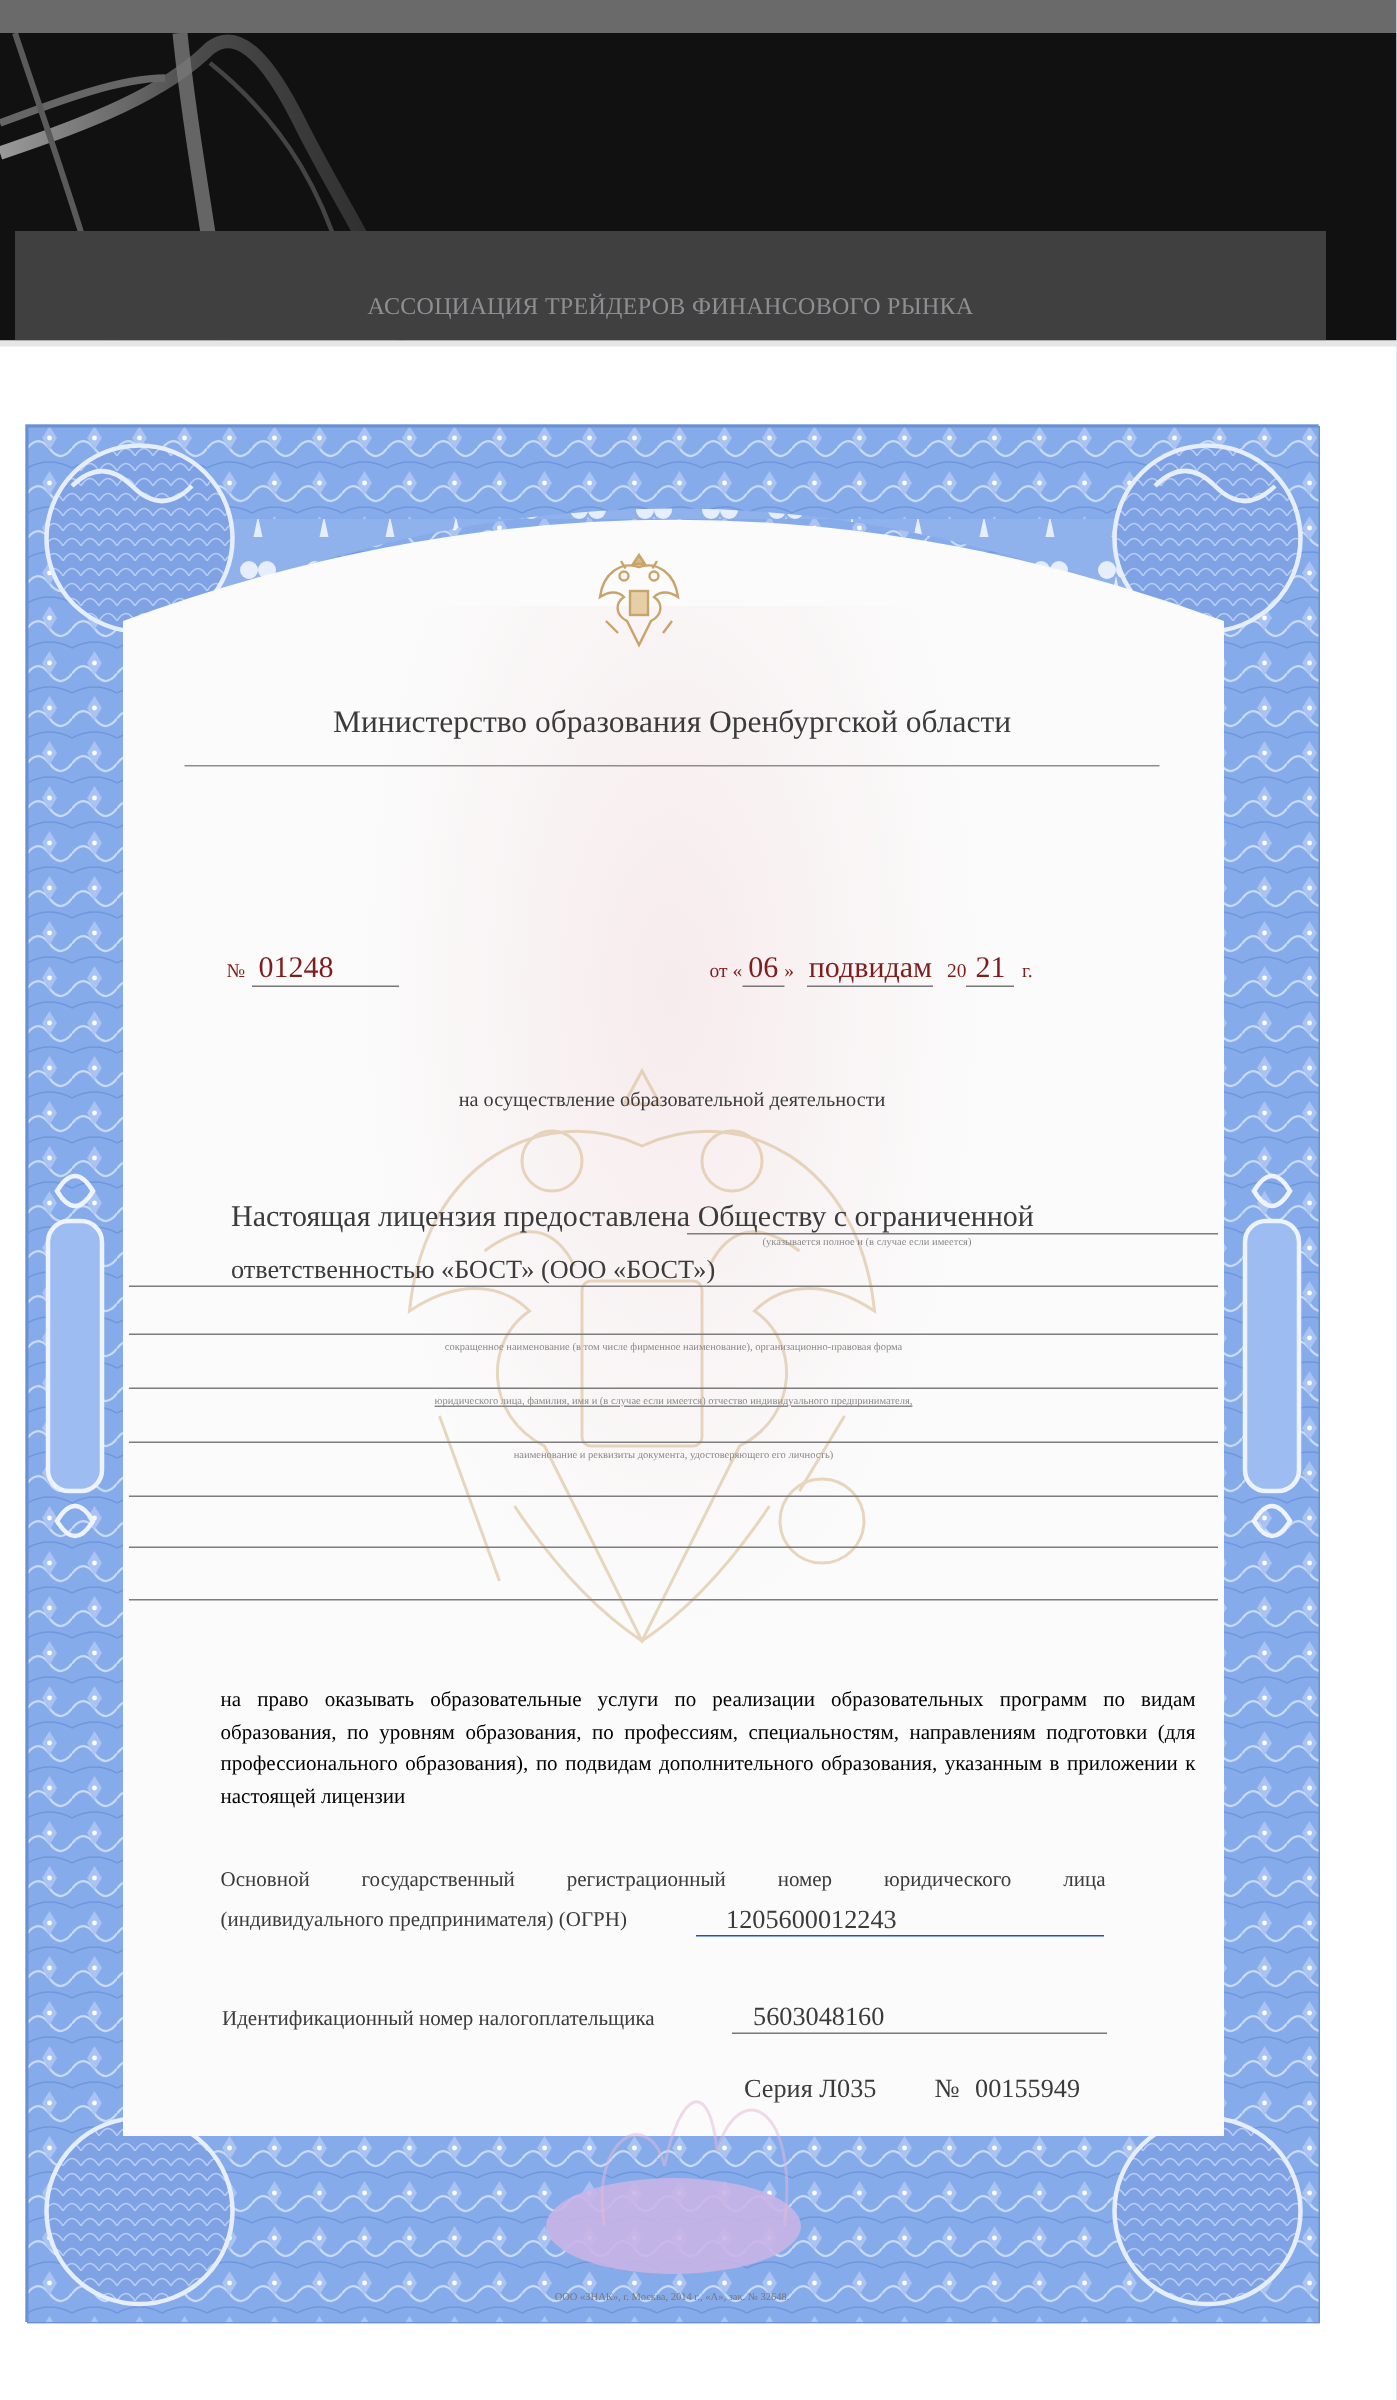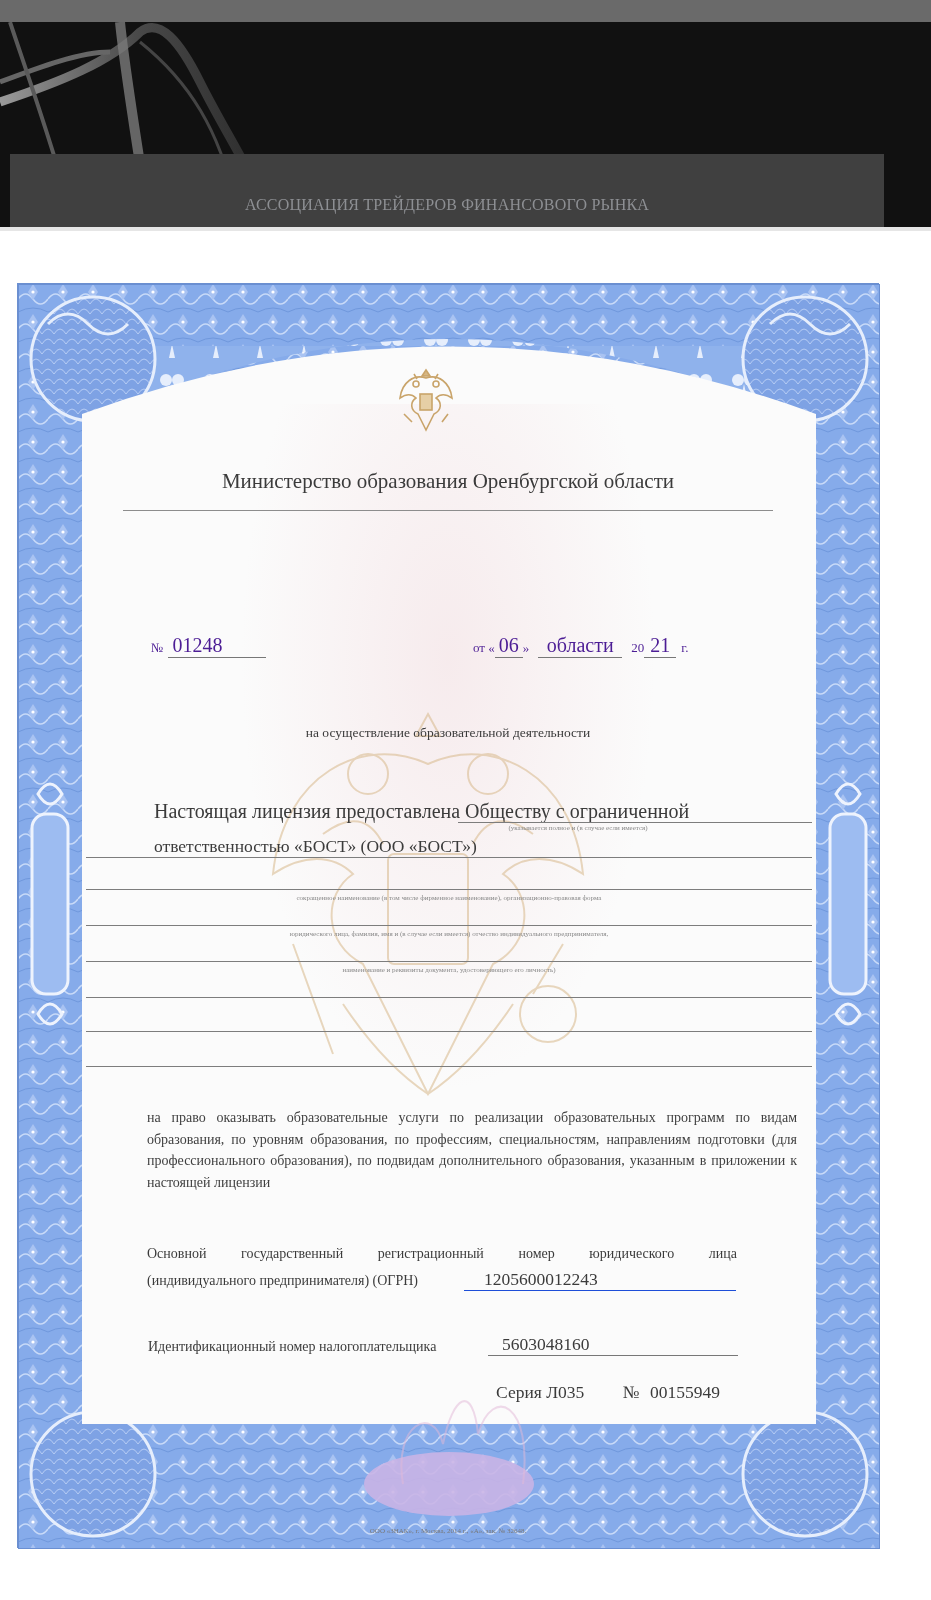--- a/index.html
+++ b/index.html
@@ -21,27 +21,27 @@
       radial-gradient(ellipse at 50% 28%, rgba(235,200,205,0.35) 0%, rgba(255,255,255,0) 45%), #fbfbfb; }
 
   .emblem-small { position: absolute; left: 378px; top: 80px; width: 60px; height: 72px; }
   .emblem-big { position: absolute; left: 245px; top: 420px; width: 330px; height: 400px; opacity: 0.55; }
 
   .ministry { position: absolute; left: 0; right: 0; top: 185px; text-align: center; font-size: 21px; color: #3b3b3b; }
   .ministry-line { position: absolute; left: 105px; right: 105px; top: 226px; border-top: 1px solid #8d8d8d; }
   .caption-tiny { position: absolute; font-size: 7px; color: #888; text-align: center; }
   .title { position: absolute; left: 0; right: 0; top: 283px; text-align: center; font-size: 33px; font-weight: bold; color: #4a4a4a; letter-spacing: 1px; }
 
-  .num-row { position: absolute; top: 350px; font-size: 20px; color: #4c1d95; }
+  .num-row { position: absolute; top: 350px; font-size: 20px; color: #7f1d1d; }
   .small { font-size: 13px; }
   .uline { display: inline-block; border-bottom: 1px solid #777; text-align: center; }
 
   .line { position: absolute; left: 68px; right: 66px; border-top: 1px solid #7d7d7d; }
   .body-text { position: absolute; font-size: 15.3px; color: #3b3b3b; }
-  .para { position: absolute; left: 66px; width: 650px; font-size: 14px; line-height: 21.5px; text-align: justify; color: #404040; }
+  .para { position: absolute; left: 66px; width: 650px; font-size: 14px; line-height: 21.5px; text-align: justify; color: #000000; margin-top: 16px; }
   .footer-print { position: absolute; left: 0; right: 0; top: 1243px; text-align: center; font-size: 7px; color: #777; }
   .wm-bottom { position: absolute; left: 375px; top: 1080px; width: 150px; height: 140px; opacity: 0.5; }
 </style>
 </head>
 <body>
 
 <div class="topbar"></div>
 <div class="hero">
   <svg width="931" height="205" viewBox="0 0 931 205">
     <defs>
@@ -162,38 +162,38 @@
   <div class="ministry-line"></div>
 
 
   <div class="num-row" style="left:133px;">
     <span class="small">№</span>
     <span class="uline" style="width:98px; text-align:left; padding-left:4px;">01248</span>
   </div>
 
   <div class="num-row" style="left:455px;">
     <span class="small">от «</span><span class="uline" style="width:28px;">06</span><span class="small">»</span>
-    <span class="uline" style="width:84px; margin-left:4px;">области</span>
+    <span class="uline" style="width:84px; margin-left:4px;">подвидам</span>
     <span class="small" style="margin-left:4px;margin-top:28px;">20</span><span class="uline" style="width:32px;">21</span>
     <span class="small">г.</span>
   </div>
 
   <div class="body-text" style="left:0; right:0; top:441px; text-align:center; font-size:13.5px;">на осуществление образовательной деятельности</div>
 
   <div class="body-text" style="left:136px; top:516px; font-size:20px;">Настоящая лицензия предоставлена Обществу с ограниченной</div>
   <div class="line" style="left:440px; right:66px; top:538px;"></div>
   <div class="caption-tiny" style="left:460px; width:200px; top:540px;">(указывается полное и (в случае если имеется)</div>
 
   <div class="body-text" style="left:136px; top:552px; font-size:17.5px;">ответственностью  «БОСТ» (ООО «БОСТ»)</div>
   <div class="line" style="top:573px;"></div>
 
   <div class="line" style="top:605px;"></div>
   <div class="caption-tiny" style="left:68px; right:66px; top:610px;">сокращенное наименование (в том числе фирменное наименование), организационно-правовая форма</div>
   <div class="line" style="top:641px;"></div>
-  <div class="caption-tiny" style="left:68px; right:66px; top:646px;">юридического лица, фамилия, имя и (в случае если имеется) отчество индивидуального предпринимателя,</div>
+  <div class="caption-tiny" style="left:68px; right:66px; top:646px;text-decoration:underline;">юридического лица, фамилия, имя и (в случае если имеется) отчество индивидуального предпринимателя,</div>
   <div class="line" style="top:677px;"></div>
   <div class="caption-tiny" style="left:68px; right:66px; top:682px;">наименование и реквизиты документа, удостоверяющего его личность)</div>
   <div class="line" style="top:713px;"></div>
   <div class="line" style="top:747px;"></div>
   <div class="line" style="top:782px;"></div>
 
   <div class="para" style="top:823px; left:129px;">на право оказывать образовательные услуги по реализации образовательных программ по видам образования, по уровням образования, по профессиям, специальностям, направлениям подготовки (для профессионального образования), по подвидам дополнительного образования, указанным в приложении к настоящей лицензии</div>
 
   <div class="body-text" style="left:129px; top:962px; width:590px; font-size:14px; text-align:justify; text-align-last:justify;">Основной государственный регистрационный номер юридического лица</div>
   <div class="body-text" style="left:129px; top:989px; font-size:14px;">(индивидуального предпринимателя) (ОГРН)</div>

